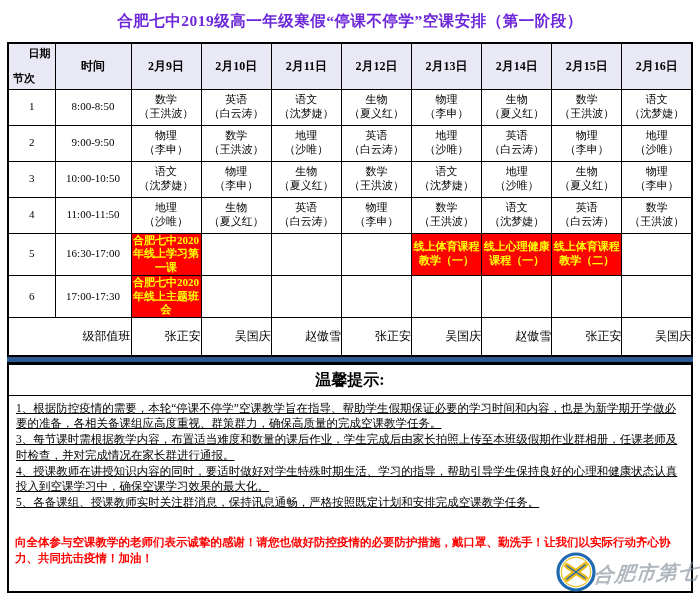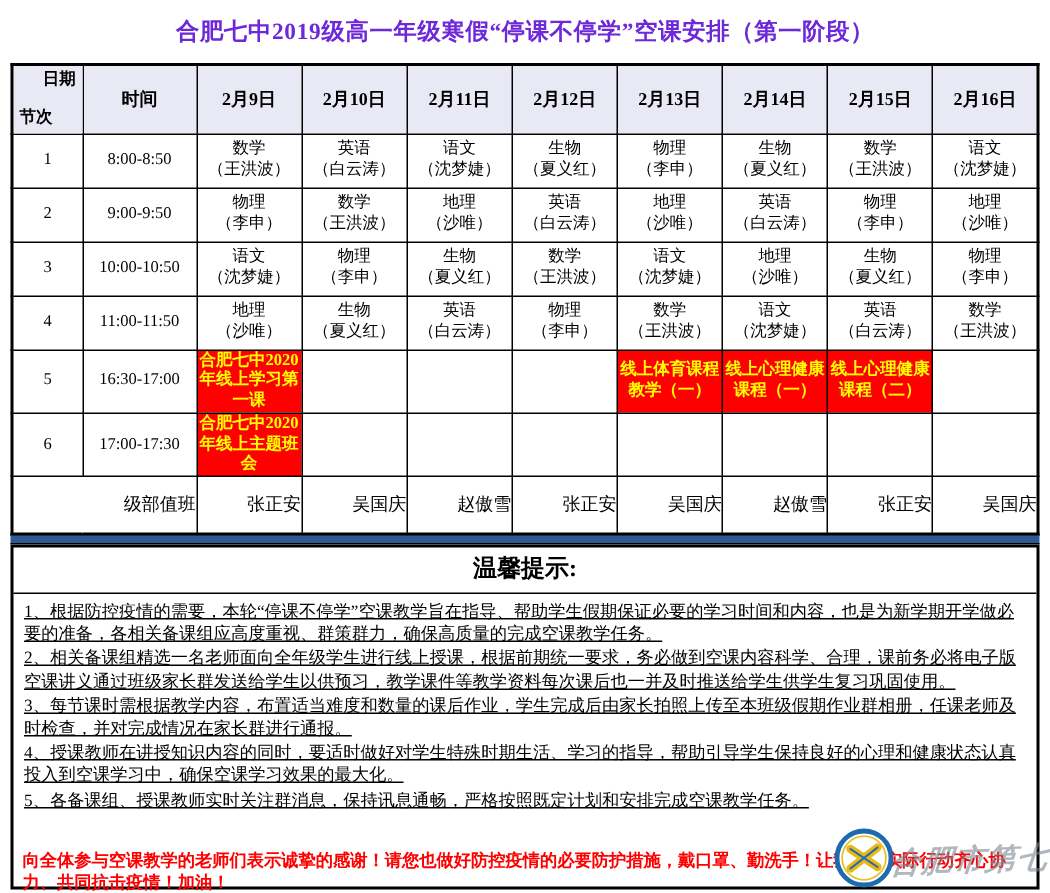--- a/index.html
+++ b/index.html
@@ -222,21 +222,21 @@
         </tr>
         <tr class="r-special">
           <td class="pno">5</td>
           <td class="ptime">16:30-17:00</td>
           <td class="special">合肥七中2020年线上学习第一课</td>
           <td>&nbsp;</td>
           <td>&nbsp;</td>
           <td>&nbsp;</td>
           <td class="special">线上体育课程教学（一）</td>
           <td class="special">线上心理健康课程（一）</td>
-          <td class="special">线上心理健康课程（二）</td>
+          <td class="special">线上体育课程教学（二）</td>
           <td>&nbsp;</td>
         </tr>
         <tr class="r-special">
           <td class="pno">6</td>
           <td class="ptime">17:00-17:30</td>
           <td class="special">合肥七中2020年线上主题班会</td>
           <td>&nbsp;</td>
           <td>&nbsp;</td>
           <td>&nbsp;</td>
           <td>&nbsp;</td>
@@ -257,21 +257,20 @@
         </tr>
       </tbody>
   </table>
 
   <div class="band"></div>
 
   <div class="tips">
     <div class="tips-header">温馨提示:</div>
     <div class="tips-body" id="tips-body">
         <div class="tip">1、根据防控疫情的需要，本轮“停课不停学”空课教学旨在指导、帮助学生假期保证必要的学习时间和内容，也是为新学期开学做必要的准备，各相关备课组应高度重视、群策群力，确保高质量的完成空课教学任务。</div>
-        <div class="tip">2、相关备课组精选一名老师面向全年级学生进行线上授课，根据前期统一要求，务必做到空课内容科学、合理，课前务必将电子版空课讲义通过班级家长群发送给学生以供预习，教学课件等教学资料每次课后也一并及时推送给学生供学生复习巩固使用。</div>
         <div class="tip">3、每节课时需根据教学内容，布置适当难度和数量的课后作业，学生完成后由家长拍照上传至本班级假期作业群相册，任课老师及时检查，并对完成情况在家长群进行通报。</div>
         <div class="tip">4、授课教师在讲授知识内容的同时，要适时做好对学生特殊时期生活、学习的指导，帮助引导学生保持良好的心理和健康状态认真投入到空课学习中，确保空课学习效果的最大化。</div>
         <div class="tip">5、各备课组、授课教师实时关注群消息，保持讯息通畅，严格按照既定计划和安排完成空课教学任务。</div>
         <div class="thanks">向全体参与空课教学的老师们表示诚挚的感谢！请您也做好防控疫情的必要防护措施，戴口罩、勤洗手！让我们以实际行动齐心协力、共同抗击疫情！加油！</div>
       </div>
   </div>
 
   <div class="logo">
     <svg width="40" height="40" viewBox="0 0 40 40">
       <circle cx="20" cy="20" r="18" fill="#ffffff" stroke="#1e6ab0" stroke-width="3.2"></circle>

